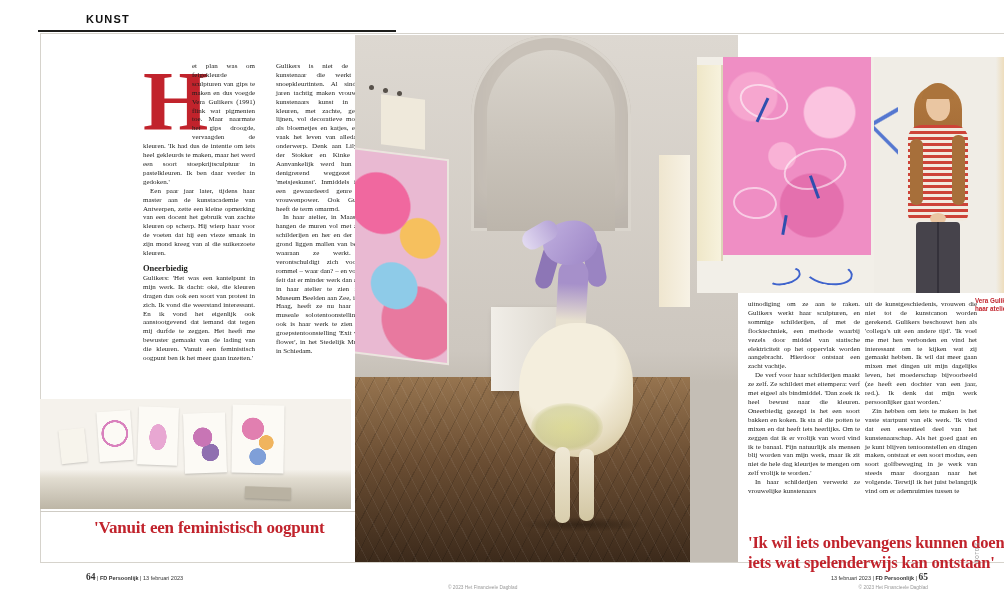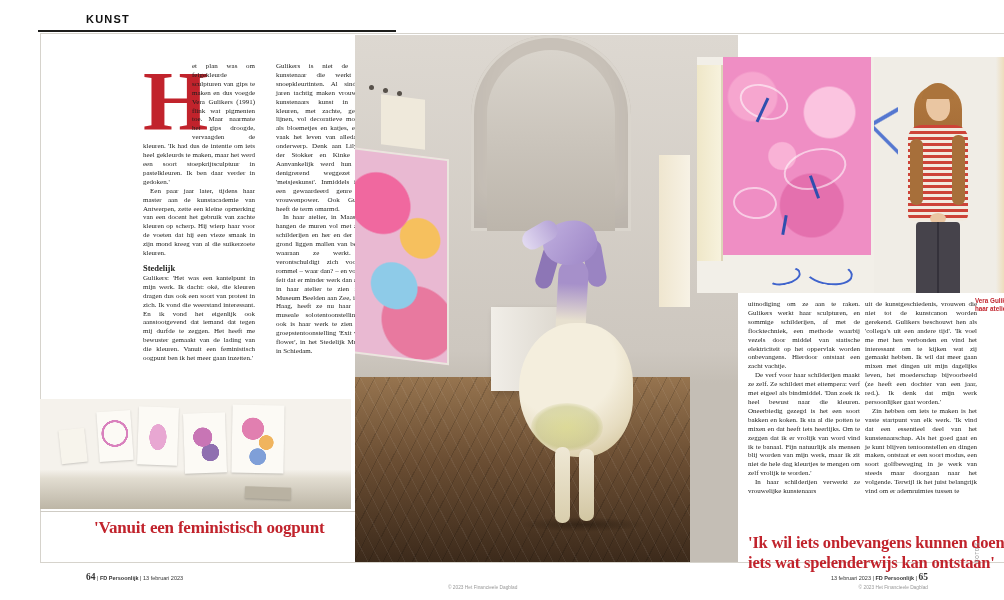--- a/index.html
+++ b/index.html
@@ -123,21 +123,21 @@
 </head>
 <body>
 
 <div class="abs kicker">KUNST</div>
 <div class="abs kicker-rule"></div>
 <div class="abs frame"></div>
 
 <div class="abs col" style="left:95px;top:62px;width:112px;">
   <p><span class="dropcap">H</span><span>et plan was om felgekleurde sculpturen van gips te maken en dus voegde Vera Gulikers (1991) flink wat pigmenten toe. Maar naarmate het gips droogde, vervaagden de kleuren. 'Ik had dus de intentie om iets heel gekleurds te maken, maar het werd een soort stoepkrijtsculptuur in pastelkleuren. Ik ben daar verder in gedoken.'</span></p>
   <p>Een paar jaar later, tijdens haar master aan de kunstacademie van Antwerpen, zette een kleine opmerking van een docent het gebruik van zachte kleuren op scherp. Hij wierp haar voor de voeten dat hij een vieze smaak in zijn mond kreeg van al die suikerzoete kleuren.</p>
-  <div class="subhead">Stedelijk</div>
+  <div class="subhead">Oneerbiedig</div>
   <p style="text-indent:0;">Gulikers: 'Het was een kantelpunt in mijn werk. Ik dacht: oké, die kleuren dragen dus ook een soort van protest in zich. Ik vond die weerstand interessant. En ik vond het eigenlijk ook aanstootgevend dat iemand dat tegen mij durfde te zeggen. Het heeft me bewuster gemaakt van de lading van die kleuren. Vanuit een feministisch oogpunt ben ik het meer gaan inzetten.'</p>
 </div>
 
 <div class="abs col" style="left:228px;top:62px;width:96px;">
   <p>Gulikers is niet de enige kunstenaar die werkt met snoepkleurtinten. Al sinds de jaren tachtig maken vrouwelijke kunstenaars kunst in zoete kleuren, met zachte, gebogen lijnen, vol decoratieve motieven als bloemetjes en katjes, en met vaak het leven van alledag als onderwerp. Denk aan Lily van der Stokker en Kinke Kooi. Aanvankelijk werd hun werk denigrerend weggezet als 'meisjeskunst'. Inmiddels is dat een gewaardeerd genre voor vrouwenpower. Ook Gulikers heeft de term omarmd.</p>
   <p>In haar atelier, in Maastricht, hangen de muren vol met zachte schilderijen en her en der op de grond liggen mallen van beelden waaraan ze werkt. Ze verontschuldigt zich voor de rommel – waar dan? – en voor het feit dat er minder werk dan anders in haar atelier te zien is. In Museum Beelden aan Zee, in Den Haag, heeft ze nu haar eerste museale solotentoonstelling en ook is haar werk te zien in de groepstentoonstelling 'Exit with a flower', in het Stedelijk Museum in Schiedam.</p>
 </div>
 
 <div class="abs caption" style="left:312px;top:63px;width:38px;">'The Guest (Easy Reading, Hard Writing)' (2021), met op de achtergrond links 'Portretlak 3 (Squeegee)' (2019) en rechts 'Threading book Spring Salix at Bernole's' (2019)</div>
 
@@ -210,21 +210,21 @@
     <div class="wm-str-l"></div>
     <div class="wm-str-r"></div>
     <div class="wm-hands"></div>
     <div class="wm-pants"></div>
   </div>
 </div>
 
 <div class="abs caption" style="left:927px;top:297px;width:52px;">Vera Gulikers in haar atelier.</div>
 
 <div class="abs col" style="left:700px;top:300px;width:112px;">
-  <p>uitnodiging om ze aan te raken. Gulikers werkt haar sculpturen, en sommige schilderijen, af met de flocktechniek, een methode waarbij vezels door middel van statische elektriciteit op het oppervlak worden onbevangens. Hierdoor ontstaat een zacht vachtje.</p>
+  <p>uitnodiging om ze aan te raken. Gulikers werkt haar sculpturen, en sommige schilderijen, af met de flocktechniek, een methode waarbij vezels door middel van statische elektriciteit op het oppervlak worden aangebracht. Hierdoor ontstaat een zacht vachtje.</p>
   <p>De verf voor haar schilderijen maakt ze zelf. Ze schildert met eitempera: verf met eigeel als bindmiddel. 'Dan zoek ik heel bewust naar die kleuren. Oneerbiedig gezegd is het een soort bakken en koken. Ik sta al die potten te mixen en dat heeft iets heerlijks. Om te zeggen dat ik er vrolijk van word vind ik te banaal. Fijn natuurlijk als mensen blij worden van mijn werk, maar ik zit niet de hele dag kleurtjes te mengen om zelf vrolijk te worden.'</p>
   <p>In haar schilderijen verwerkt ze vrouwelijke kunstenaars</p>
 </div>
 
 <div class="abs col" style="left:817px;top:300px;width:112px;">
   <p>uit de kunstgeschiedenis, vrouwen die niet tot de kunstcanon worden gerekend. Gulikers beschouwt hen als 'collega's uit een andere tijd'. 'Ik voel me met hen verbonden en vind het interessant om te kijken wat zij gemaakt hebben. Ik wil dat meer gaan mixen met dingen uit mijn dagelijks leven, het moederschap bijvoorbeeld (ze heeft een dochter van een jaar, red.). Ik denk dat mijn werk persoonlijker gaat worden.'</p>
   <p>Zin hebben om iets te maken is het vaste startpunt van elk werk. 'Ik vind dat een essentieel deel van het kunstenaarschap. Als het goed gaat en je kunt blijven tentoonstellen en dingen maken, ontstaat er een soort modus, een soort golfbeweging in je werk van steeds maar doorgaan naar het volgende. Terwijl ik het juist belangrijk vind om er ademruimtes tussen te</p>
 </div>
 
 <div class="abs quote" style="left:700px;top:533px;width:300px;font-size:16.5px;line-height:19.5px;">

